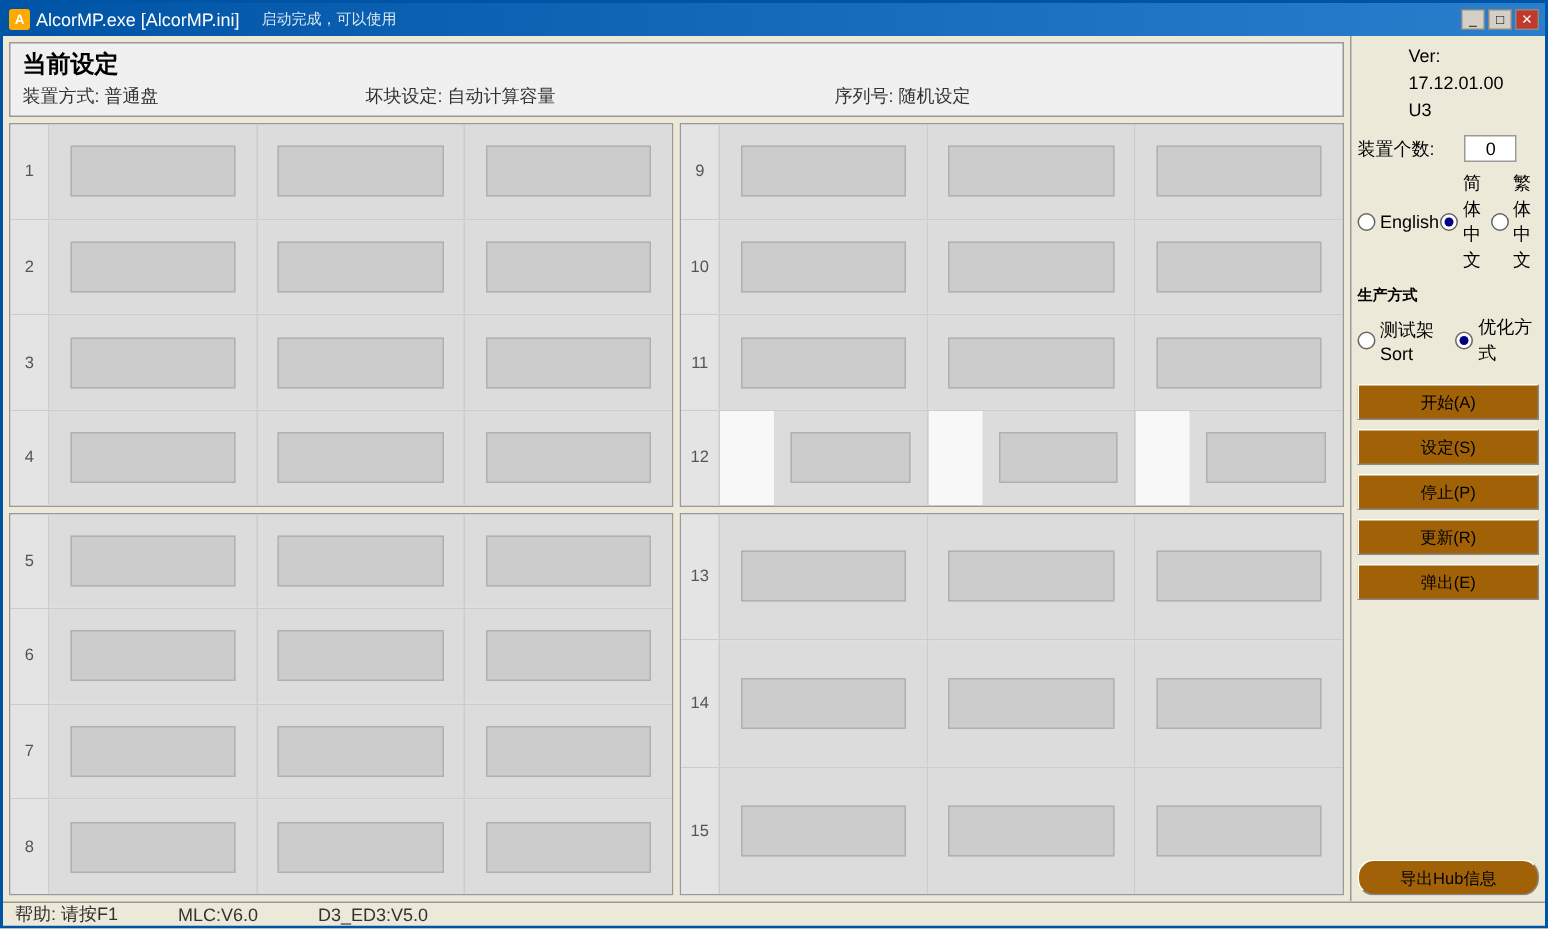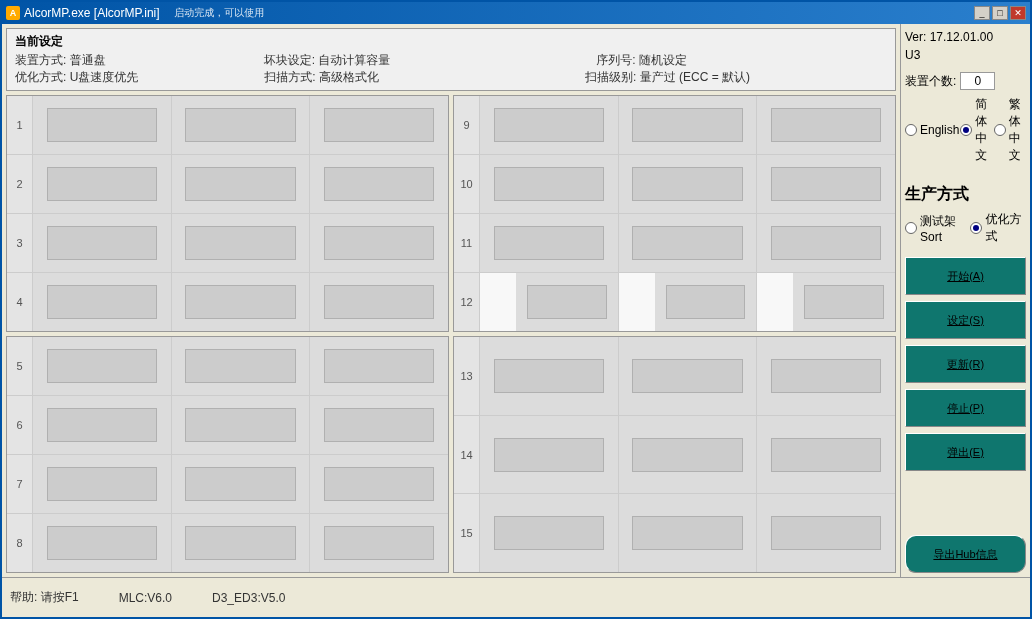--- a/index.html
+++ b/index.html
@@ -12,41 +12,41 @@
     .title-bar-icon { width: 14px; height: 14px; background: #ffaa00; border-radius: 2px; font-size: 9px; display: flex; align-items: center; justify-content: center; color: white; font-weight: bold; }
     .title-bar-buttons { display: flex; gap: 2px; }
     .title-btn { width: 16px; height: 14px; border: 1px solid #888; background: #d4d0c8; display: flex; align-items: center; justify-content: center; font-size: 9px; cursor: pointer; color: #000; }
     .title-btn.close { background: #c0392b; color: white; }
     
     .content { display: flex; flex: 1; overflow: hidden; }
     
     .main-area { flex: 1; display: flex; flex-direction: column; padding: 4px; overflow: hidden; }
     
     .settings-box { border: 1px solid #999; background: #f0f0f0; padding: 4px 8px; margin-bottom: 4px; flex-shrink: 0; }
-    .settings-title { font-weight: bold; margin-bottom: 2px; color: #000; font-size: 12px; }
-    .settings-row { display: flex; gap: 46px; font-size: 11px; color: #333; }
+    .settings-title { font-weight: bold; margin-bottom: 2px; color: #000; font-size: 16px; }
+    .settings-row { display: flex; gap: 26px; font-size: 11px; color: #333; }
     .settings-item { white-space: nowrap; }
     
     .right-panel { width: 130px; display: flex; flex-direction: column; padding: 4px; gap: 4px; border-left: 1px solid #999; background: #ece9d8; flex-shrink: 0; }
     
-    .version-info { font-size: 11px; color: #000; line-height: 18px; }
-    
-    .count-row { display: flex; align-items: center; gap: 4px; font-size: 11px; margin-top: 4px; }
+    .version-info { font-size: 11px; color: #000; line-height: 18px; margin-left: 34px; }
+    
+    .count-row { display: flex; align-items: center; gap: 20px; font-size: 11px; margin-top: 4px; }
     .count-input { width: 35px; height: 18px; border: 1px solid #999; text-align: center; background: white; }
     
     .radio-group { display: flex; flex-direction: row; gap: 1px; margin-top: 2px; }
     .radio-item { display: flex; align-items: center; gap: 3px; font-size: 11px; cursor: pointer; }
     .radio-circle { width: 12px; height: 12px; border-radius: 50%; border: 1px solid #666; background: white; display: flex; align-items: center; justify-content: center; flex-shrink: 0; }
     .radio-circle.selected::after { content: ''; width: 6px; height: 6px; background: #000080; border-radius: 50%; display: block; }
     
-    .section-label { font-size: 16px; color: #000; font-weight: bold; margin-top: 16px; }
-    
-    .action-btn { width: 100%; height: 38px; background: #0f766e; border: 1px solid #888; border-top-color: #fff; border-left-color: #fff; font-size: 11px; cursor: pointer; text-align: center; display: flex; align-items: center; justify-content: center; margin-top: 2px; text-decoration: underline; }
-    
-    .status-bar { height: 40px; background: #ece9d8; border-top: 1px solid #999; display: flex; align-items: center; padding: 0 8px; gap: 40px; font-size: 11px; flex-shrink: 0; }
+    .section-label { font-size: 10px; color: #000; font-weight: bold; margin-top: 4px; }
+    
+    .action-btn { width: 100%; height: 24px; background: #a16207; border: 1px solid #888; border-top-color: #fff; border-left-color: #fff; font-size: 11px; cursor: pointer; text-align: center; display: flex; align-items: center; justify-content: center; margin-top: 2px; }
+    
+    .status-bar { height: 16px; background: #ece9d8; border-top: 1px solid #999; display: flex; align-items: center; padding: 0 8px; gap: 40px; font-size: 11px; flex-shrink: 0; }
     .status-item { color: #333; }
     
     .slot-group { flex: 1; border: 1px solid #999; background: #f8f8f8; overflow: hidden; }
     
     .usb-group-row { display: flex; height: 100%; flex-direction: column; }
     
     .single-usb-row { display: flex; flex: 1; border-bottom: 1px solid #ccc; align-items: center; min-height: 48px; }
     .single-usb-row:last-child { border-bottom: none; }
     
     .num-cell { width: 26px; font-size: 11px; color: #555; text-align: center; border-right: 1px solid #ccc; height: 100%; display: flex; align-items: center; justify-content: center; background: #e4e4e4; flex-shrink: 0; }
@@ -77,25 +77,20 @@
 
     <div class="main-area">
 
       <div class="settings-box">
         <div class="settings-title">当前设定</div>
         <div class="settings-row">
           <div class="settings-item">装置方式: 普通盘</div>
           <div class="settings-item" style="margin-left:112px;">坏块设定: 自动计算容量</div>
           <div class="settings-item" style="margin-left:160px;">序列号: 随机设定</div>
         </div>
-        <div class="settings-row">
-          <div class="settings-item">优化方式: U盘速度优先</div>
-          <div class="settings-item" style="margin-left:80px;">扫描方式: 高级格式化</div>
-          <div class="settings-item" style="margin-left:160px;">扫描级别: 量产过 (ECC = 默认)</div>
-        </div>
       </div>
 
       <div style="display:flex; flex:1; gap:4px; overflow:hidden;">
 
         <div style="flex:1; display:flex; flex-direction:column; gap:4px; overflow:hidden;">
 
           <div class="slot-group">
             <div class="usb-group-row">
               <div class="single-usb-row">
                 <div class="num-cell">1</div>
@@ -334,22 +329,22 @@
           <span>测试架Sort</span>
         </div>
         <div class="radio-item">
           <div class="radio-circle selected"></div>
           <span>优化方式</span>
         </div>
       </div>
 
       <div class="action-btn" style="margin-top:8px;">开始(A)</div>
       <div class="action-btn">设定(S)</div>
+      <div class="action-btn">停止(P)</div>
       <div class="action-btn">更新(R)</div>
-      <div class="action-btn">停止(P)</div>
       <div class="action-btn">弹出(E)</div>
       <div class="action-btn" style="margin-top:auto;border-radius:11px;">导出Hub信息</div>
     </div>
   </div>
 
   <div class="status-bar">
     <span class="status-item">帮助: 请按F1</span>
     <span class="status-item">MLC:V6.0</span>
     <span class="status-item">D3_ED3:V5.0</span>
   </div>

